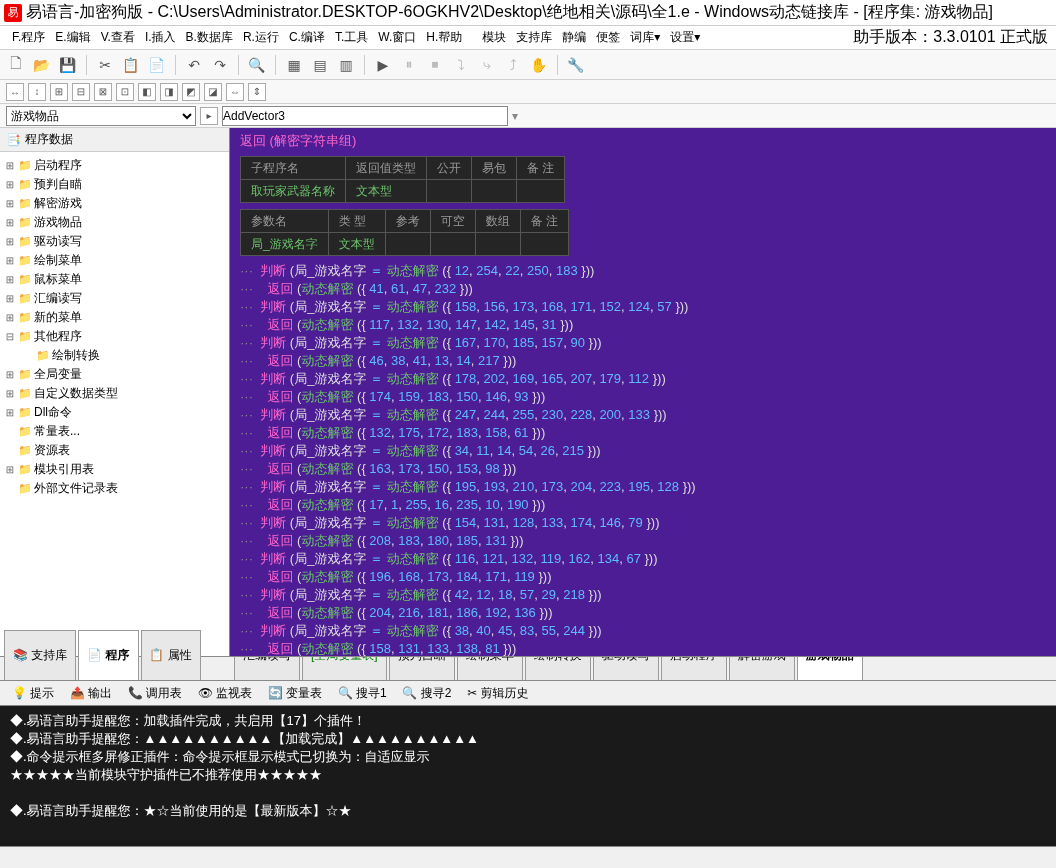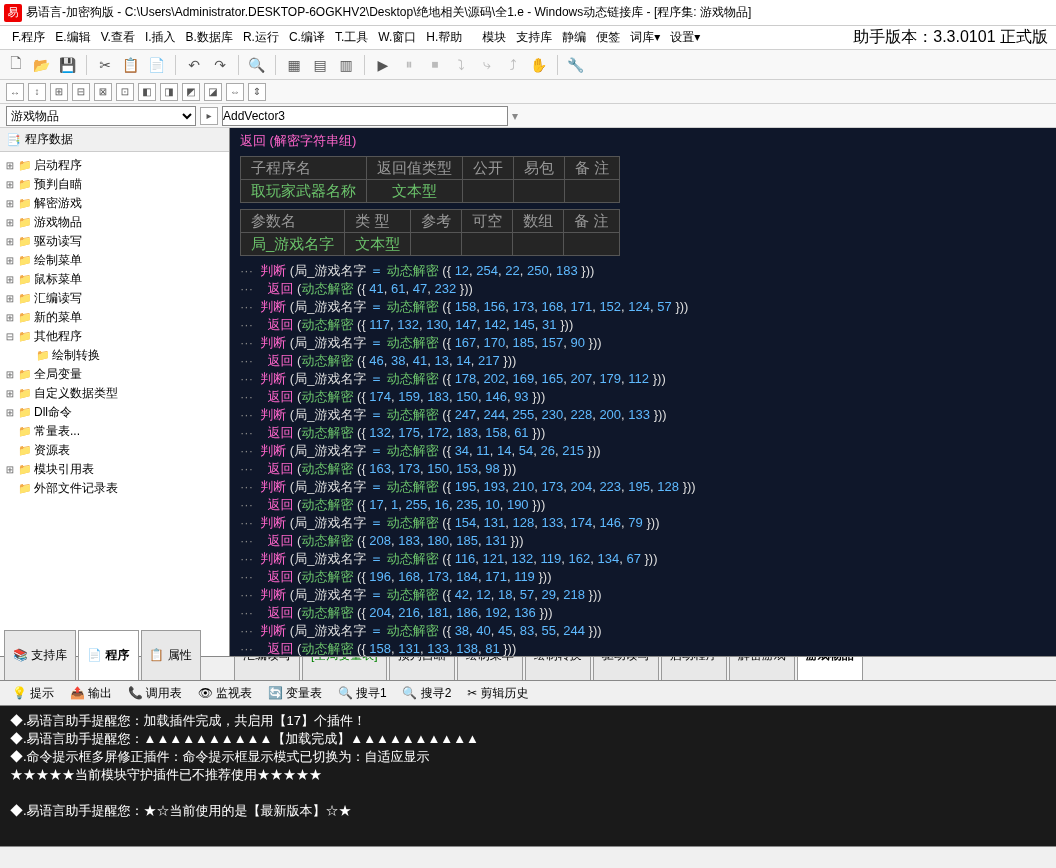--- a/index.html
+++ b/index.html
@@ -1,20 +1,20 @@
 <!DOCTYPE html>
 <html><head>
 <meta charset="utf-8">
 <style>
 * { margin: 0; padding: 0; box-sizing: border-box; font-family: "Microsoft YaHei", "SimSun", sans-serif; }
 body { background: #f0f0f0; font-size: 12px; overflow: hidden; width: 1056px; height: 868px; }
 
 .titlebar { background: #fff; height: 26px; display: flex; align-items: center; padding: 0 4px; border-bottom: 1px solid #ccc; }
 .titlebar .logo { width: 18px; height: 18px; background: #e00; color: #fff; font-size: 11px; display: flex; align-items: center; justify-content: center; border-radius: 2px; margin-right: 4px; }
-.titlebar .title { font-size: 12px; color: #000; }
+.titlebar .title { font-size: 16px; color: #000; }
 .menubar { background: #fff; height: 24px; display: flex; align-items: center; padding: 0 8px; gap: 2px; border-bottom: 1px solid #d0d0d0; }
 .menubar .mitem { padding: 2px 4px; font-size: 12px; cursor: pointer; }
 .menubar .sep { width: 8px; }
 .menubar .version { margin-left: auto; font-size: 16px; }
 
 .toolbar { background: #f8f8f8; height: 30px; display: flex; align-items: center; padding: 0 6px; gap: 6px; border-bottom: 1px solid #d0d0d0; }
 .tbtn { width: 20px; height: 20px; display: flex; align-items: center; justify-content: center; cursor: pointer; color: #555; font-size: 14px; }
 .tsep { width: 1px; height: 20px; background: #ccc; margin: 0 2px; }
 
 .smalltoolbar { background: #f8f8f8; height: 24px; display: flex; align-items: center; padding: 0 6px; gap: 4px; border-bottom: 1px solid #d0d0d0; }
@@ -25,26 +25,26 @@
 
 .main { display: flex; height: 528px; }
 .sidebar { width: 230px; background: #fff; border-right: 1px solid #888; overflow-y: auto; }
 .treehead { background: #f0f0f0; padding: 3px 6px; font-size: 12px; border-bottom: 1px solid #ccc; display: flex; align-items: center; gap: 4px; }
 .tree { padding: 4px; }
 .treenode { display: flex; align-items: center; padding: 1px 0; font-size: 12px; gap: 2px; }
 .treenode .exp { width: 12px; text-align: center; color: #666; cursor: pointer; font-size: 10px; }
 .treenode .ico { width: 14px; height: 14px; display: inline-flex; align-items: center; justify-content: center; font-size: 11px; }
 .treenode.child { padding-left: 18px; }
 
-.editor { flex: 1; background: #0f172a; color: #ccc; overflow: auto; position: relative; }
+.editor { flex: 1; background: #4c1d95; color: #ccc; overflow: auto; position: relative; }
 .editor-inner { padding: 4px 10px; font-family: "Consolas", "SimSun", monospace; font-size: 13px; line-height: 18px; min-width: 800px; }
 .retline { color: #ff66cc; margin-bottom: 6px; }
 .paramtable { border-collapse: collapse; margin-bottom: 6px; }
-.paramtable td { border: 1px solid #555; padding: 2px 10px; font-size: 15px; background: #252525; color: #bbb; }
-.paramtable td.green { color: #6bc36b; text-align: center; }
+.paramtable td { border: 1px solid #555; padding: 2px 10px; font-size: 12px; background: #252525; color: #bbb; }
+.paramtable td.green { color: #6bc36b; }
 .paramtable td.hdr { color: #999; }
 .codeline { white-space: pre; }
 .codeline .p { color: #ff66cc; }
 .codeline .w { color: #ddd; }
 .codeline .eq { color: #5fbaff; }
 .codeline .g { color: #6bc36b; }
 .codeline .n { color: #5fbaff; }
 .codeline .d { color: #888; }
 
 .bottomtabs-left { background: #f0f0f0; height: 24px; display: flex; align-items: flex-end; padding: 0 4px; border-top: 1px solid #888; width: 230px; position: absolute; left: 0; top: 656px; }

